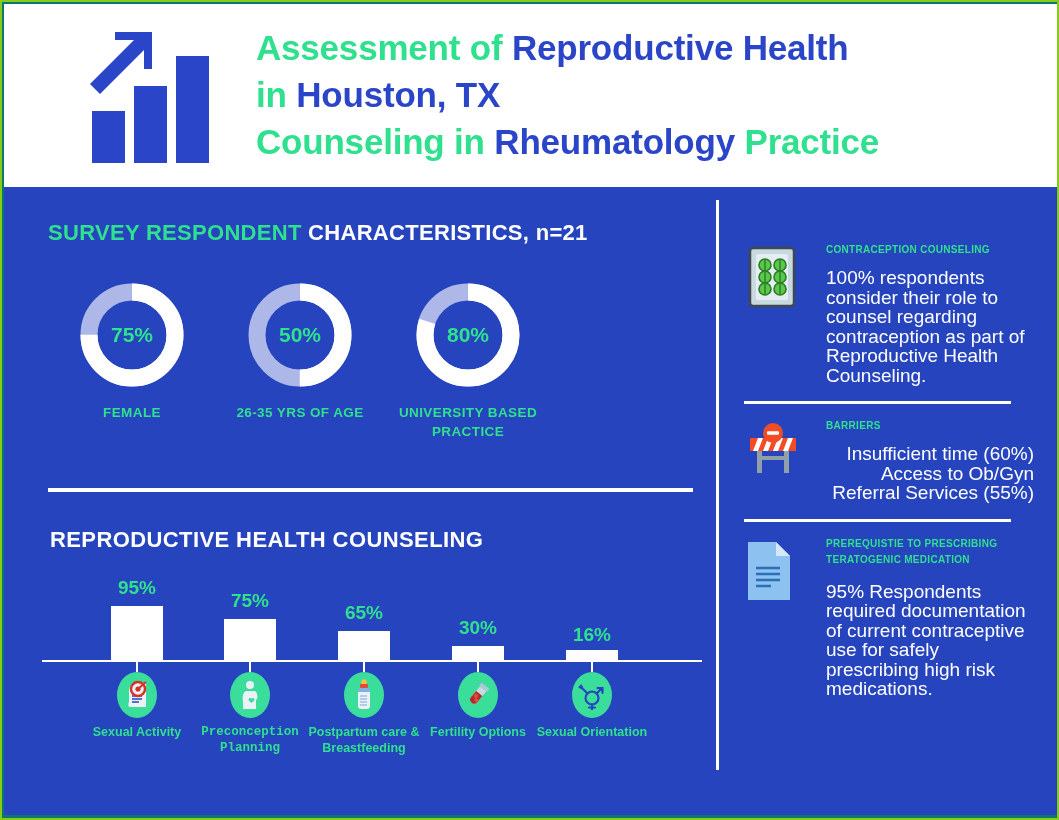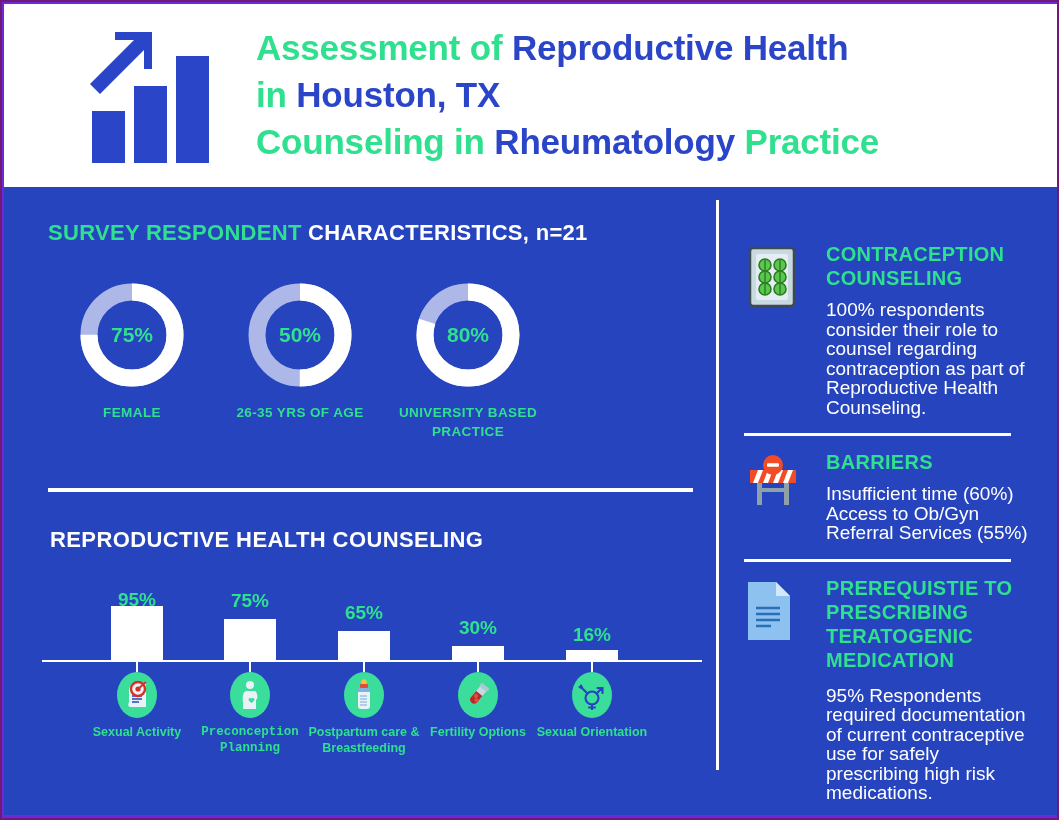--- a/index.html
+++ b/index.html
@@ -5,22 +5,22 @@
   html,body{margin:0;padding:0;}
   body{
     width:1059px;height:820px;
     background:#ffffff;
     font-family:"Liberation Sans", sans-serif;
     overflow:hidden;
   }
   #page{
     position:relative;width:1059px;height:820px;
     box-sizing:border-box;
-    border:2px solid #701a75;
-    background:#6d28d9;
+    border:2px solid #84cc16;
+    background:#0f766e;
     overflow:hidden;
   }
 
   
   #header{
     position:absolute;left:2px;top:2px;width:1053px;height:183px;
     background:#ffffff;
     display:flex;align-items:center;
   }
   #logo{
@@ -113,21 +113,21 @@
 
   
   #right{
     position:absolute;left:742px;top:240px;width:290px;
   }
   .panel{position:relative;margin-bottom:0;}
   .panel-row{display:flex;align-items:flex-start;}
   .panel-icon{width:70px;flex:0 0 70px;padding-top:4px;}
   .panel-text{flex:1;padding-left:12px;}
   .panel-title{
-    color:#2FE08E;font-size:20px;font-weight:bold;line-height:24px;
+    color:#2FE08E;font-size:10px;font-weight:bold;line-height:16px;
     letter-spacing:0.3px;margin-bottom:10px;
   }
   .panel-body{
     color:#ffffff;font-size:19px;line-height:19.5px;font-weight:normal;
   }
   .panel-hr{
     width:267px;height:3px;background:#ffffff;margin:16px 0 14px 0;
   }
 </style>
 </head>
@@ -208,21 +208,21 @@
     </div>
   </div>
 
   <div id="left-divider"></div>
 
   <div id="rhc-heading">REPRODUCTIVE HEALTH COUNSELING</div>
 
   <div id="barchart">
     <div id="axis"></div>
 
-    <div class="bar-pct" style="left:38px;top:17px;">95%</div>
+    <div class="bar-pct" style="left:38px;top:5px;">95%</div>
     <div class="bar-rect" style="left:69px;top:34px;height:54px;"></div>
     <div class="tick" style="left:94px;top:90px;"></div>
     <div class="icon-circle" style="left:75px;top:100px;">
       <svg width="26" height="30" viewBox="0 0 26 30">
         <path d="M5 11 C5 5 10 2 15 3 L22 3 L22 27 L6 27 C4 27 4 24 5 22 Z" fill="#EAF2F8"></path>
         <path d="M8 16 h10 M8 19 h10 M8 22 h7" stroke="#2544BE" stroke-width="1.4"></path>
         <circle cx="14" cy="9" r="7" fill="none" stroke="#D93025" stroke-width="2.4"></circle>
         <circle cx="14" cy="9" r="2.6" fill="#D93025"></circle>
         <path d="M14 9 L22 2" stroke="#D93025" stroke-width="2"></path>
       </svg>
@@ -332,21 +332,21 @@
               <polygon points="19,29 24,16 29,16 24,29"></polygon>
               <polygon points="29,29 34,16 39,16 34,29"></polygon>
               <polygon points="39,29 44,16 49,16 44,29"></polygon>
             </g>
             <circle cx="29" cy="11" r="10" fill="#F24C27"></circle>
             <rect x="23" y="9.2" width="12" height="3.6" rx="1.1" fill="#FFFFFF"></rect>
           </svg>
         </div>
         <div class="panel-text">
           <div class="panel-title">BARRIERS</div>
-          <div class="panel-body" style="white-space:pre-line;">Insufficient time (60%)
+          <div class="panel-body" style="white-space:pre-line;text-align:right;">Insufficient time (60%)
 Access to Ob/Gyn Referral Services (55%)</div>
         </div>
       </div>
       <div class="panel-hr"></div>
     </div>
 
     <div class="panel">
       <div class="panel-row">
         <div class="panel-icon">
           <svg width="52" height="62" viewBox="0 0 52 62">

